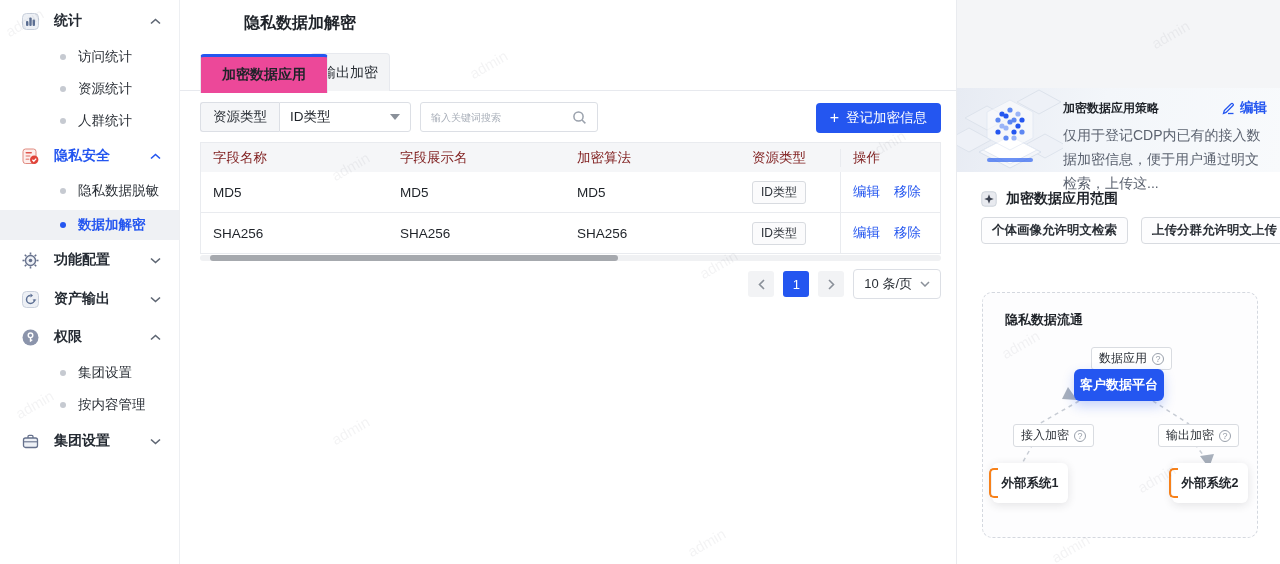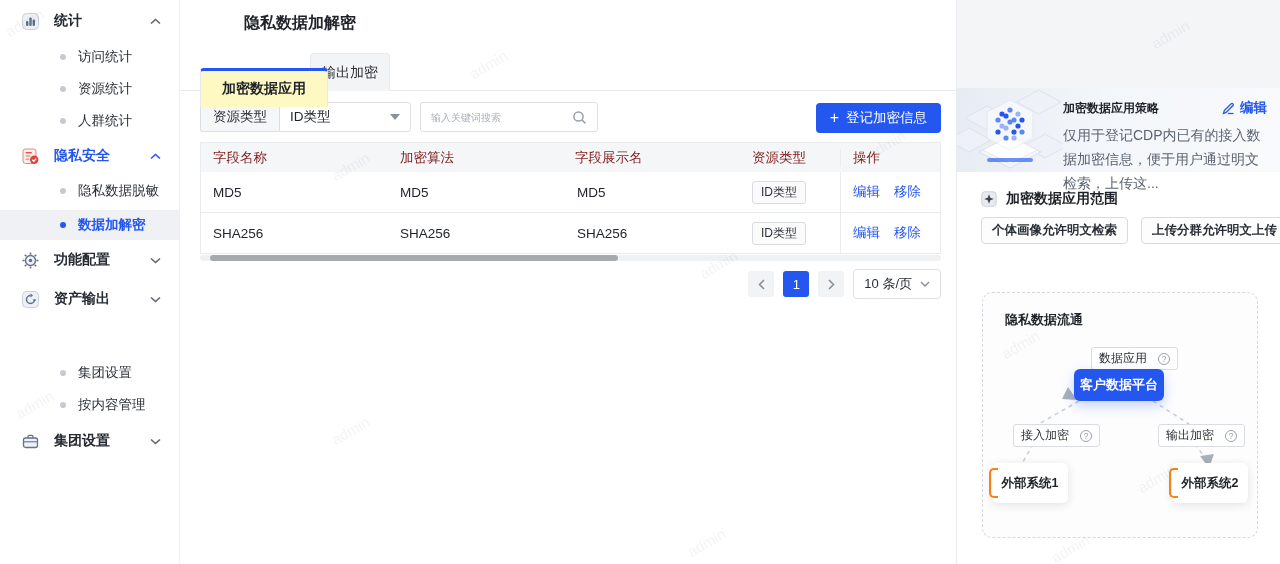--- a/index.html
+++ b/index.html
@@ -33,21 +33,21 @@
   .nav-sub.selected { background:#eff1f4; }
   .nav-sub.selected .dot { background:#2456f0; }
   .nav-sub.selected .slabel { color:#2456f0; font-weight:bold; }
 
   
   .main { position:absolute; left:180px; top:0; width:776px; height:564px; background:#fff; }
   .page-title { position:absolute; left:20px; top:13px; font-size:16px; font-weight:bold; color:#1f2329;padding-left:44px; }
   .tabbar { position:absolute; left:0; top:52px; width:100%; height:39px; border-bottom:1px solid #e7e9ee; }
   .tab { position:absolute; display:flex; align-items:center; justify-content:center;
          font-size:14px; border-radius:4px 4px 0 0; cursor:pointer; }
-  .tab-active { left:20px; top:16px; width:128px; height:39px; background:#fef9c3;
+  .tab-active { left:20px; top:2px; width:128px; height:39px; background:#ec4899;
                 border:1px solid #e7e9ee; border-bottom:none; border-top:3px solid #2456f0;
                 font-weight:bold; color:#1f2329; z-index:3; }
   .tab-inactive { left:130px; top:1px; width:80px; height:38px; background:#f3f4f6;
                   border:1px solid #e7e9ee; border-bottom:none; color:#2a2f36; }
 
   .filter-group { position:absolute; left:20px; top:102px; height:30px; display:flex; font-size:13.5px; }
   .filter-addon { display:flex; align-items:center; padding:0 12px; background:#f5f6f8;
                   border:1px solid #dcdfe5; border-right:none; border-radius:3px 0 0 3px; color:#2a2f36; }
   .filter-select { display:flex; align-items:center; justify-content:space-between; width:132px;
                    padding:0 10px; background:#fff; border:1px solid #dcdfe5; border-radius:0 3px 3px 0; cursor:pointer; }
@@ -103,21 +103,21 @@
   .scope-head { position:absolute; left:24px; top:190px; display:flex; align-items:center; gap:9px; }
   .scope-title { font-size:14px; font-weight:bold; color:#1f2329; }
   .scope-tags { position:absolute; left:24px; top:217px; display:flex; gap:13px; }
   .scope-tag { border:1px solid #d8dbe0; background:#fdfdfe; border-radius:4px; padding:4px 10px;
                font-size:12.5px; font-weight:bold; color:#2a2f36; white-space:nowrap; }
 
   .flow-panel { position:absolute; left:25px; top:292px; width:276px; height:246px;
                 border:1px dashed #d4d8df; border-radius:10px; background:#fdfdfe; }
   .flow-lines { position:absolute; left:0; top:0; }
   .flow-title { position:absolute; left:22px; top:18px; font-size:13px; font-weight:bold; color:#1f2329; }
-  .flow-tag { position:absolute; display:flex; align-items:center; gap:11px;
+  .flow-tag { position:absolute; display:flex; align-items:center; gap:5px;
               border:1px solid #d9dce1; background:#fff; border-radius:3px;
               padding:2px 7px; font-size:12px; color:#2a2f36; white-space:nowrap; }
   .qicon { width:12px; height:12px; border:1px solid #9aa1ac; border-radius:50%; color:#9aa1ac;
            font-size:9px; line-height:10px; text-align:center; display:inline-block; }
   .tag-app { left:108px; top:54px; }
   .tag-in  { left:30px;  top:131px; }
   .tag-out { left:175px; top:131px; }
   .platform { position:absolute; left:91px; top:76px; width:90px; height:32px; background:#2456f0;
               color:#fff; border-radius:6px; display:flex; align-items:center; justify-content:center;
               font-size:13px; font-weight:bold; box-shadow:0 5px 12px rgba(36,86,240,.25); }
@@ -240,20 +240,36 @@
           </svg>
       </span>
       <span class="glabel">资产输出</span>
       <span class="arrow">
         <svg width="11" height="7" viewBox="0 0 11 7">
             <polyline points="1,1.5 5.5,5.5 10,1.5" fill="none" stroke="#5e6673" stroke-width="1.6"></polyline>
           </svg>
       </span>
     </div>
 
+    <div class="nav-group g4">
+      <span class="gicon">
+        <svg width="19" height="19" viewBox="0 0 19 19">
+            <circle cx="9.5" cy="9.5" r="8" fill="#8b94ab"></circle>
+            <circle cx="9.5" cy="7.3" r="2.3" fill="none" stroke="#fff" stroke-width="1.4"></circle>
+            <line x1="9.5" y1="9.6" x2="9.5" y2="13.8" stroke="#fff" stroke-width="1.4"></line>
+            <line x1="9.5" y1="12.2" x2="11.3" y2="12.2" stroke="#fff" stroke-width="1.4"></line>
+          </svg>
+      </span>
+      <span class="glabel">权限</span>
+      <span class="arrow">
+        <svg width="11" height="7" viewBox="0 0 11 7">
+            <polyline points="1,5.5 5.5,1.5 10,5.5" fill="none" stroke="#5e6673" stroke-width="1.6"></polyline>
+          </svg>
+      </span>
+    </div>
     <div class="nav-sub s5">
       <span class="dot"></span>
       <span class="slabel">集团设置</span>
     </div>
     <div class="nav-sub s6">
       <span class="dot"></span>
       <span class="slabel">按内容管理</span>
     </div>
 
     <div class="nav-group g5">
@@ -300,22 +316,22 @@
     </div>
 
     <button class="register-btn">
       <span class="plus">+</span>
       <span>登记加密信息</span>
     </button>
 
     <div class="table">
       <div class="thead">
         <span class="cell c1">字段名称</span>
+        <span class="cell c2">字段展示名</span>
         <span class="cell c3">加密算法</span>
-        <span class="cell c2">字段展示名</span>
         <span class="cell c4">资源类型</span>
         <span class="cell c5">操作</span>
       </div>
       <div class="trow">
         <span class="cell c1">MD5</span>
         <span class="cell c2">MD5</span>
         <span class="cell c3">MD5</span>
         <span class="cell c4">
             <span class="type-tag">ID类型</span>
           </span>

